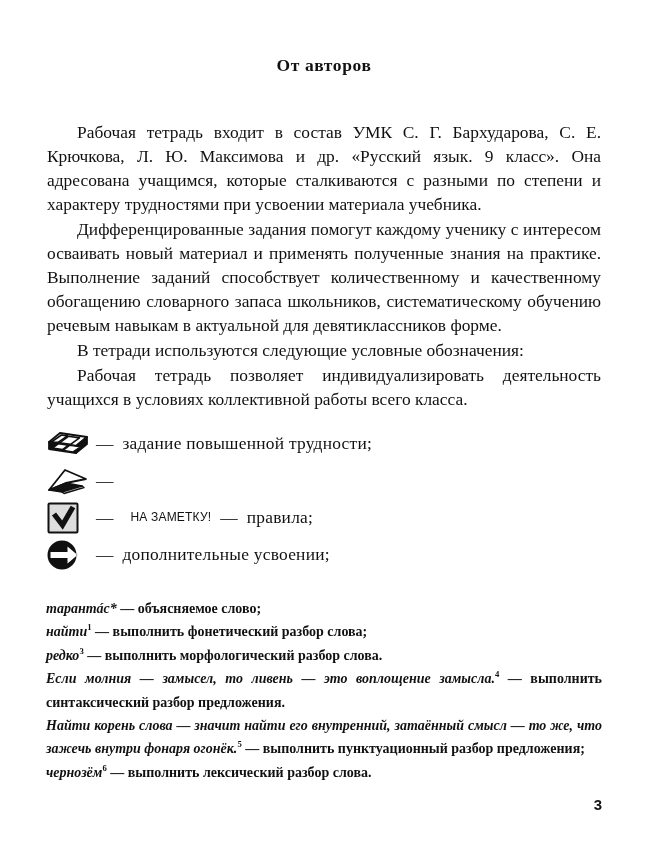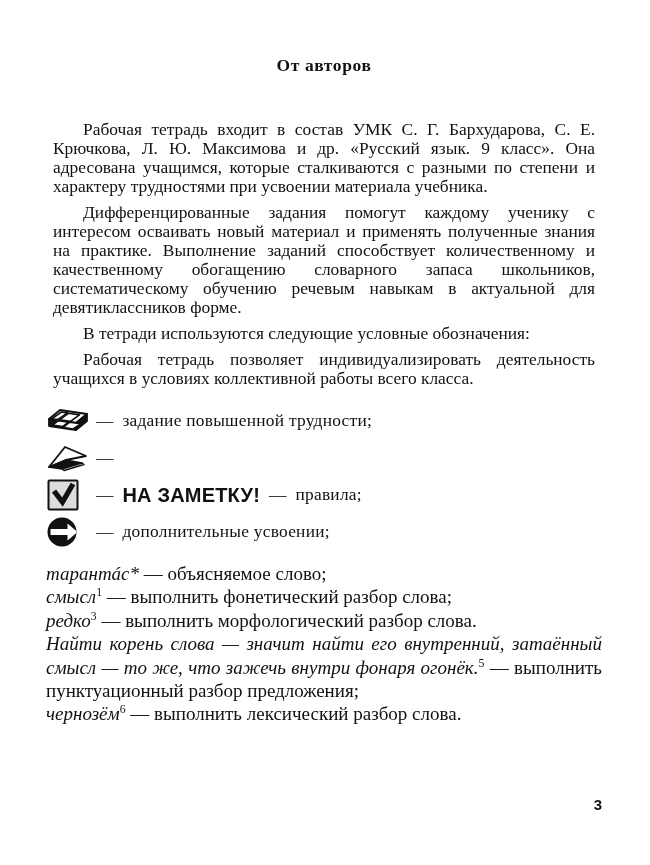--- a/index.html
+++ b/index.html
@@ -39,24 +39,24 @@
     font-weight: bold;
     text-align: center;
     letter-spacing: 0.6px;
     margin: 0 0 44px 0;
     line-height: 1.2;
   }
 
   
   .para {
     font-size: 17.4px;
-    line-height: 19px;
+    line-height: 24px;
     text-align: justify;
     text-justify: inter-word;
-    margin: 7px;
+    margin: 1px;
     text-indent: 30px;
     hyphens: manual;
   }
 
   
   .legend {
     margin-top: 14px;
   }
   .legend-row {
     display: flex;
@@ -76,34 +76,36 @@
     margin-right: 9px;
     line-height: 1;
   }
   .legend-text {
     font-size: 17.4px;
     line-height: 1.1;
     letter-spacing: 0.25px;
   }
   .legend-text.bold-sans {
     font-family: "Liberation Sans", "DejaVu Sans", sans-serif;
-    font-weight: bold;
-    font-size: 20px;
+    font-weight: normal;
+    font-size: 12px;
     letter-spacing: 0.2px;
+    margin-left: 8px;
   }
   .mid-dash {
     margin: 0 9px;
     font-size: 17.4px;
   }
 
   
   .examples {
-    margin-top: 12px;
-    font-size: 19px;
+    margin-top: 24px;
+    font-size: 14px;
     line-height: 23.4px;
+    font-weight: bold;
   }
   .ex-line {
     margin: 0;
     text-align: left;
     white-space: normal;
   }
   .ex-line.justified {
     text-align: justify;
     text-justify: inter-word;
   }
@@ -203,28 +205,31 @@
 
     </div>
 
     <div class="examples">
 
       <p class="ex-line">
         <span class="it">тарантáс*</span><span> — объясняемое слово;</span>
       </p>
 
       <p class="ex-line">
-        <span class="it">смысл</span><sup>1</sup><span> — выполнить фонетический разбор слова;</span>
+        <span class="it">найти</span><sup>1</sup><span> — выполнить фонетический разбор слова;</span>
       </p>
 
 
       <p class="ex-line">
         <span class="it">редко</span><sup>3</sup><span> — выполнить морфологический разбор слова.</span>
       </p>
 
+      <p class="ex-line justified">
+        <span class="it">Если молния — замысел, то ливень — это воплощение замысла.</span><sup>4</sup><span> — выполнить синтаксический разбор предложения.</span>
+      </p>
 
       <p class="ex-line justified">
         <span class="it">Найти корень слова — значит найти его внутренний, затаённый смысл — то же, что зажечь внутри фонаря огонёк.</span><sup>5</sup><span> — выполнить пунктуационный разбор предложения;</span>
       </p>
 
       <p class="ex-line">
         <span class="it">чернозём</span><sup>6</sup><span> — выполнить лексический разбор слова.</span>
       </p>
 
     </div>

